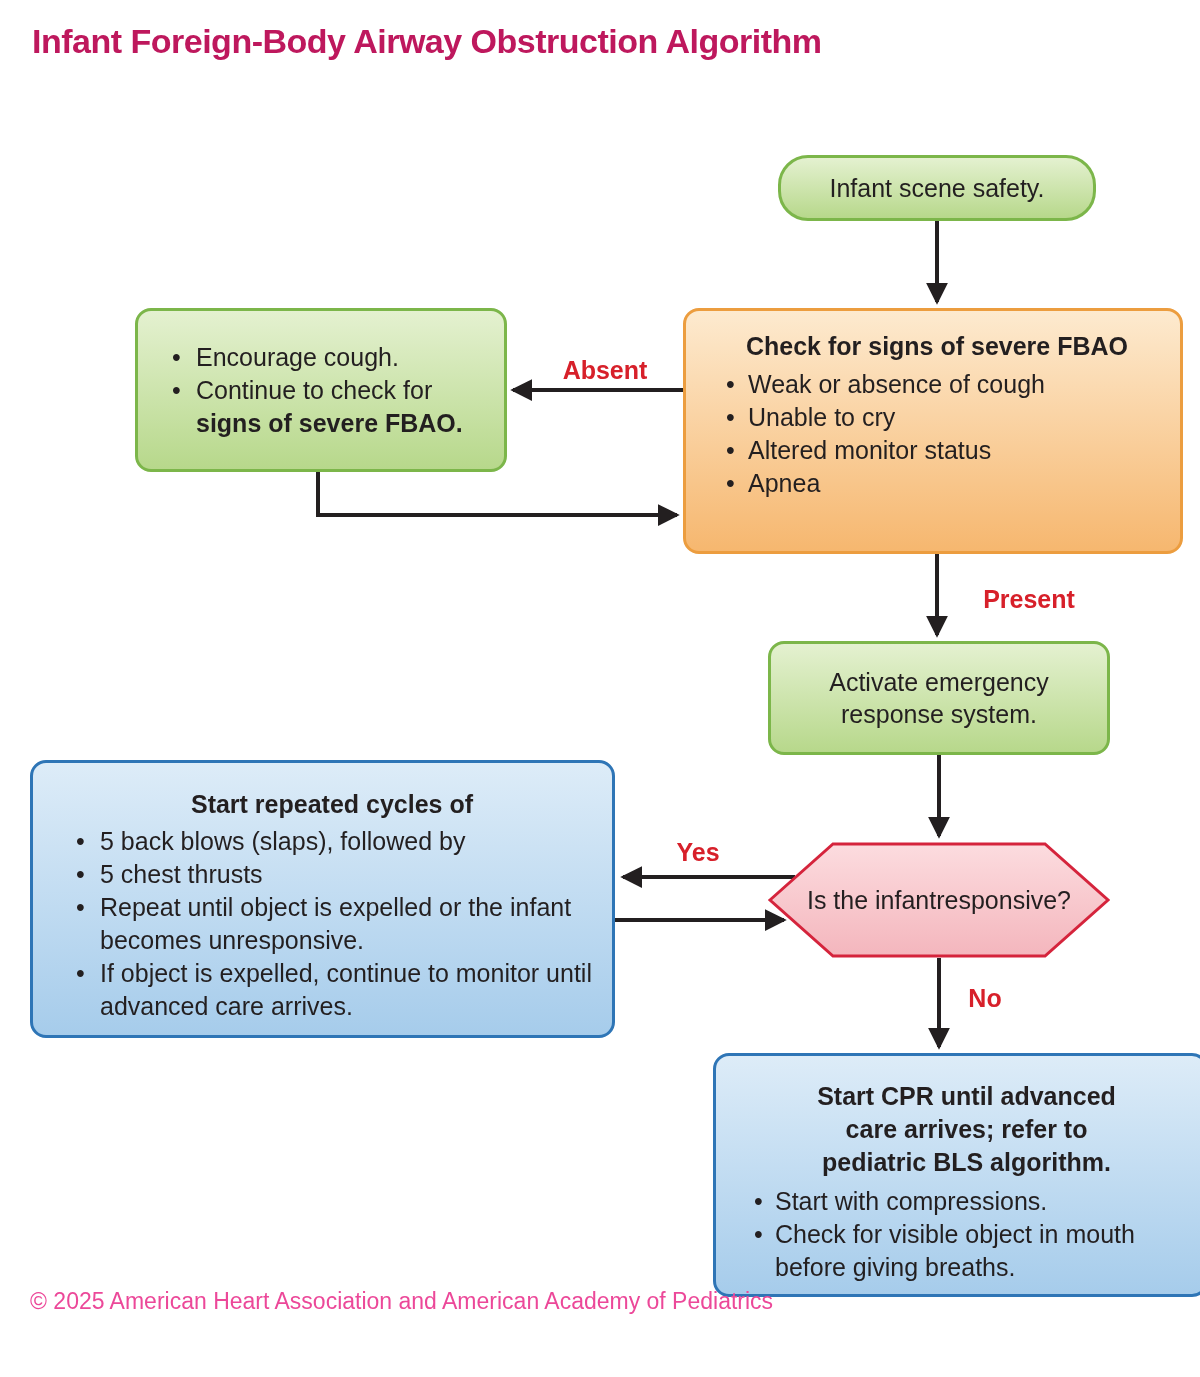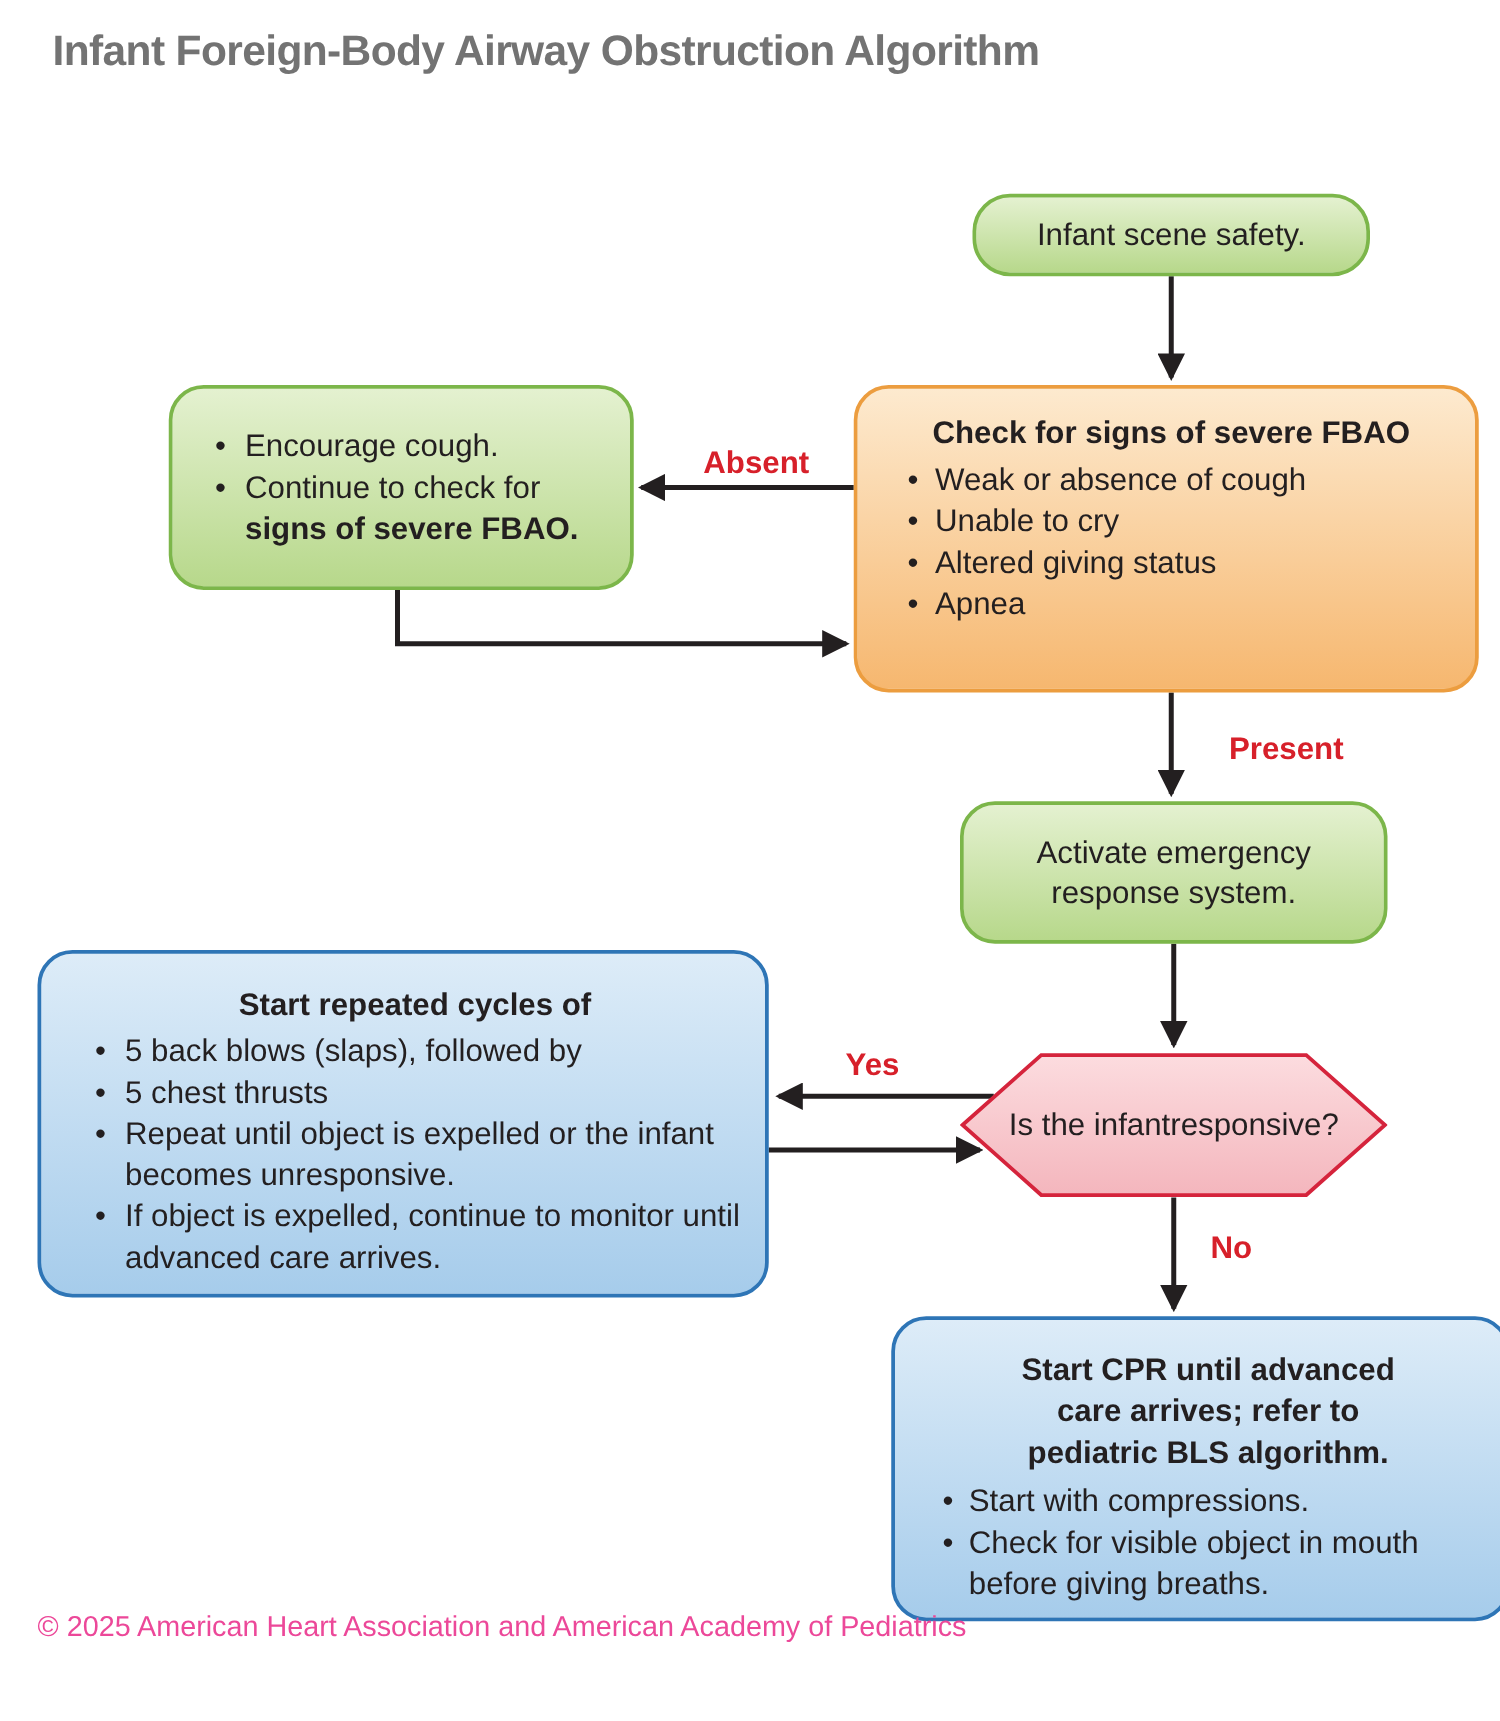--- a/index.html
+++ b/index.html
@@ -3,28 +3,28 @@
 <meta charset="utf-8">
 <style>
   html,body { margin:0; padding:0; background:#ffffff; }
   .canvas {
     position:relative; width:1200px; height:1377px; background:#ffffff;
     font-family:"Liberation Sans","DejaVu Sans",sans-serif; color:#231f20;
     overflow:hidden;
   }
   .page-title {
     position:absolute; left:32px; top:22px;
-    font-size:34px; font-weight:bold; letter-spacing:-0.5px; color:#737373;margin-left:10px;
+    font-size:34px; font-weight:bold; letter-spacing:-0.5px; color:#be185d;
   }
   .footer-note {
     position:absolute; left:30px; top:1288px; font-size:23px; color:#ec4899;
   }
   .connectors { position:absolute; left:0; top:0; pointer-events:none; }
 
-  .box { position:absolute; box-sizing:border-box; border-radius:28px; font-size:25px; }
+  .box { position:absolute; box-sizing:border-box; border-radius:16px; font-size:25px; }
   .box.green  { background:linear-gradient(180deg,#e4f1d0,#b7d88b); border:3px solid #7cb64a; }
   .box.orange { background:linear-gradient(180deg,#fdeacf,#f6b76f); border:3px solid #ec9d3f; }
   .box.blue   { background:linear-gradient(180deg,#ddecf8,#a6cceb); border:3px solid #2e75b6; }
 
   .centered { display:flex; flex-direction:column; align-items:center; justify-content:center; text-align:center; }
 
   .box-title { font-weight:bold; text-align:center; }
 
   ul.bullets { margin:0; padding:0; list-style:none; }
   ul.bullets li { position:relative; line-height:33px; }
@@ -103,21 +103,21 @@
 
   <div id="verify-box" class="box green centered">
     <span>Infant scene safety.</span>
   </div>
 
   <div id="check-box" class="box orange">
     <div class="box-title">Check for signs of severe FBAO</div>
     <ul class="bullets">
       <li>Weak or absence of cough</li>
       <li>Unable to cry</li>
-      <li>Altered giving status</li>
+      <li>Altered monitor status</li>
       <li>Apnea</li>
     </ul>
   </div>
 
   <div id="encourage-box" class="box green">
     <ul class="bullets">
       <li>Encourage cough.</li>
       <li><span>Continue to check for </span><span class="bold-part">signs of severe FBAO.</span></li>
     </ul>
   </div>

